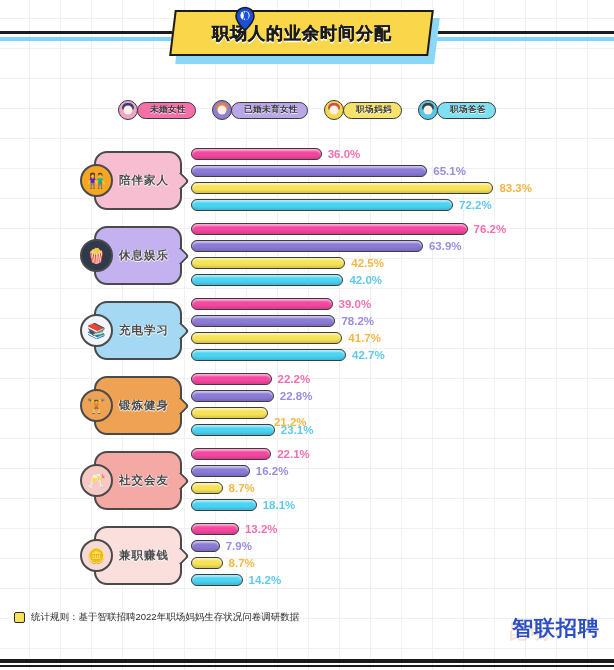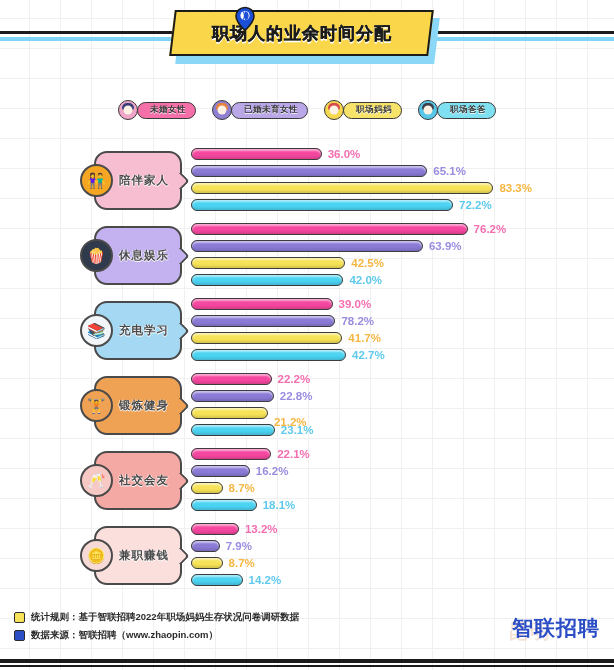--- a/index.html
+++ b/index.html
@@ -197,21 +197,21 @@
   .foot-sq {
     width: 11px; height: 11px;
     border: 1.3px solid #2b2b2b;
     border-radius: 2px;
     margin-right: 6px;
     flex: none;
   }
   .foot-txt {
     font-size: 9.5px;
     color: #2b2b2b;
-    font-weight: bold;
+    font-weight: normal;
     white-space: nowrap;
   }
 
   .logo {
     position: absolute; right: 14px; top: 617px;
     z-index: 5;
     text-align: right;
   }
   .logo-text {
     font-size: 21px;
@@ -438,24 +438,20 @@
       </div>
     </div>
 
   <div class="watermark">昆明</div>
 
   <div class="footer">
     <div class="foot-line">
       <span class="foot-sq" id="foot-sq-1" style="background: rgb(247, 227, 87);"></span>
       <span class="foot-txt">统计规则：基于智联招聘2022年职场妈妈生存状况问卷调研数据</span>
     </div>
-    <div class="foot-line">
-      <span class="foot-sq" id="foot-sq-2" style="background: rgb(43, 78, 199);"></span>
-      <span class="foot-txt">数据来源：智联招聘（www.zhaopin.com）</span>
-    </div>
   </div>
 
   <div class="logo">
     <div class="logo-text">智联招聘</div>
   </div>
 
   <div class="rule-bottom"></div>
   <div class="rule-bottom-thin"></div>
 </div>
 

